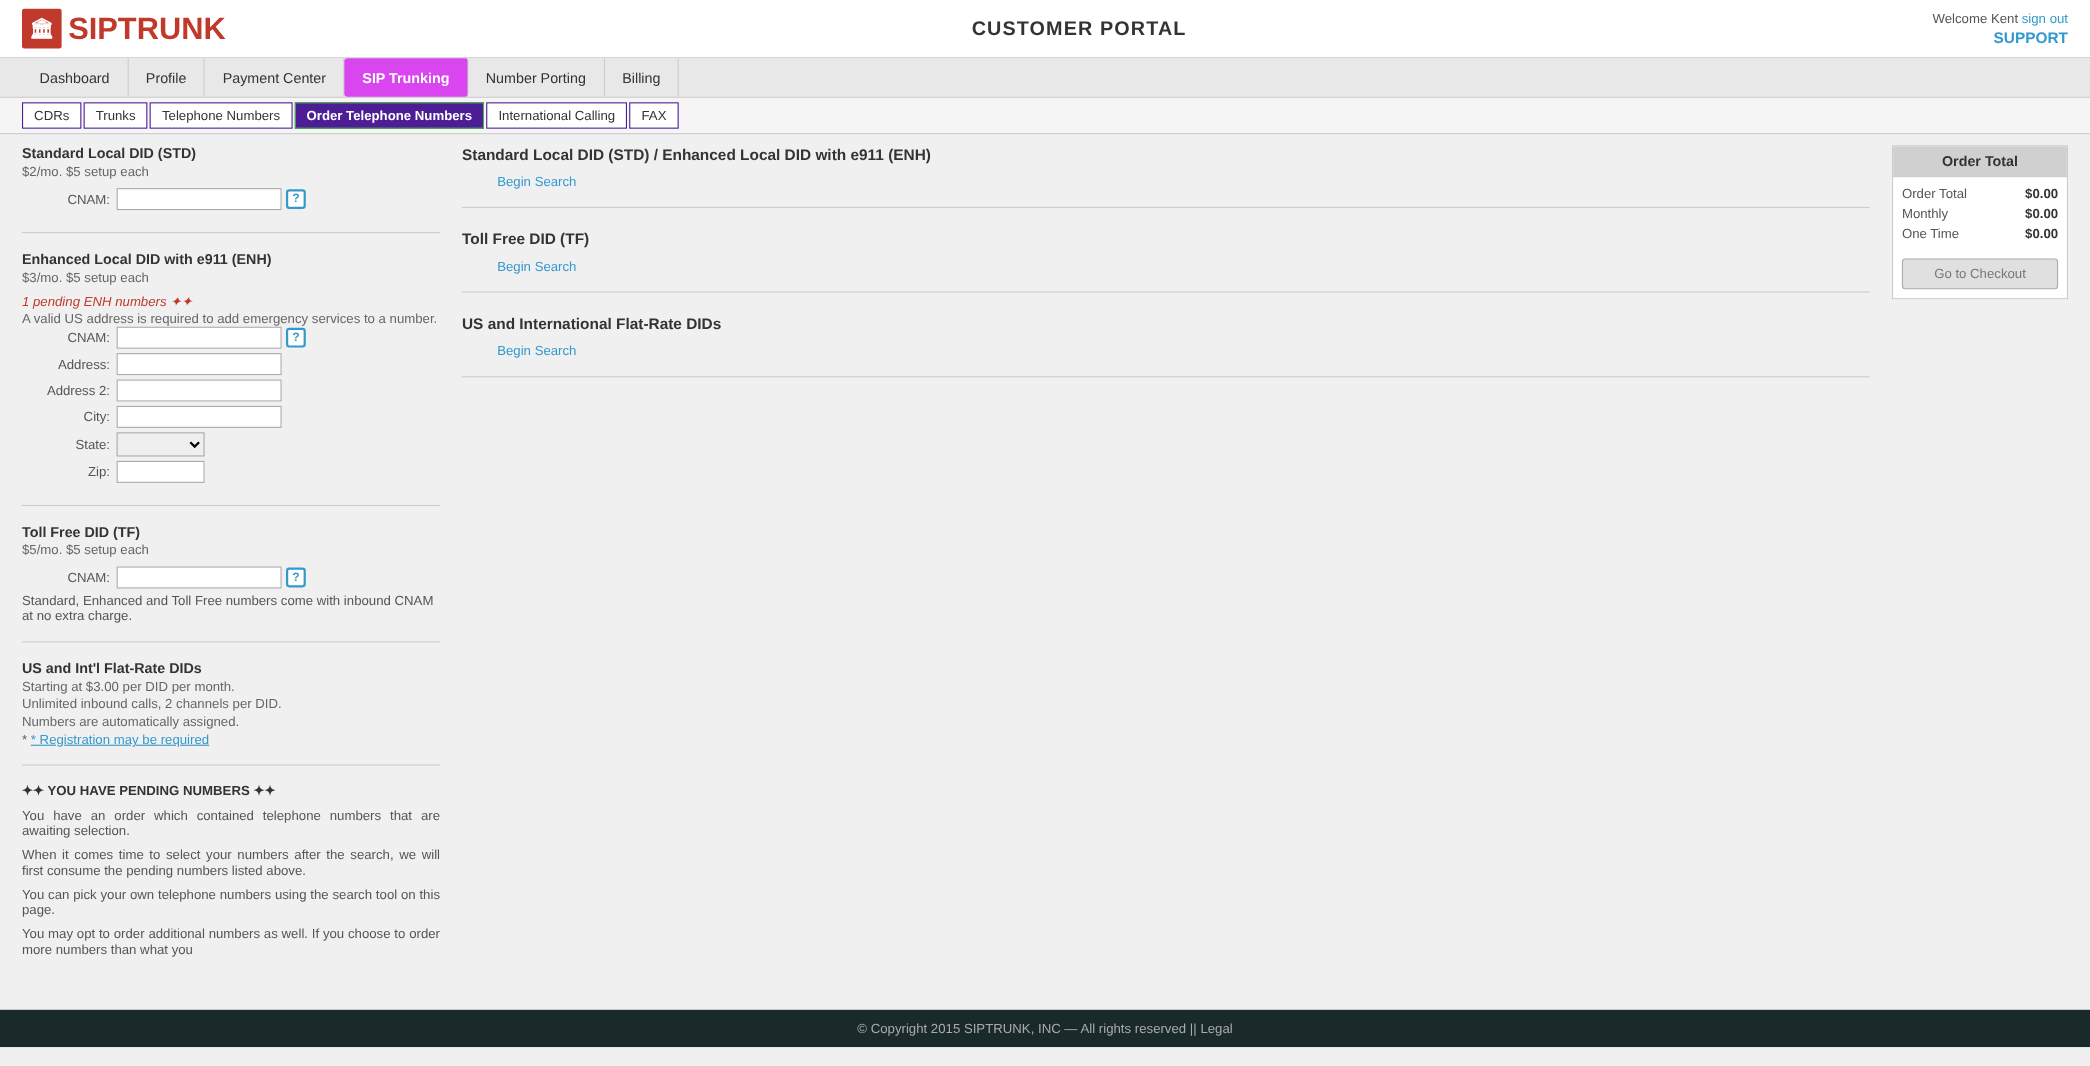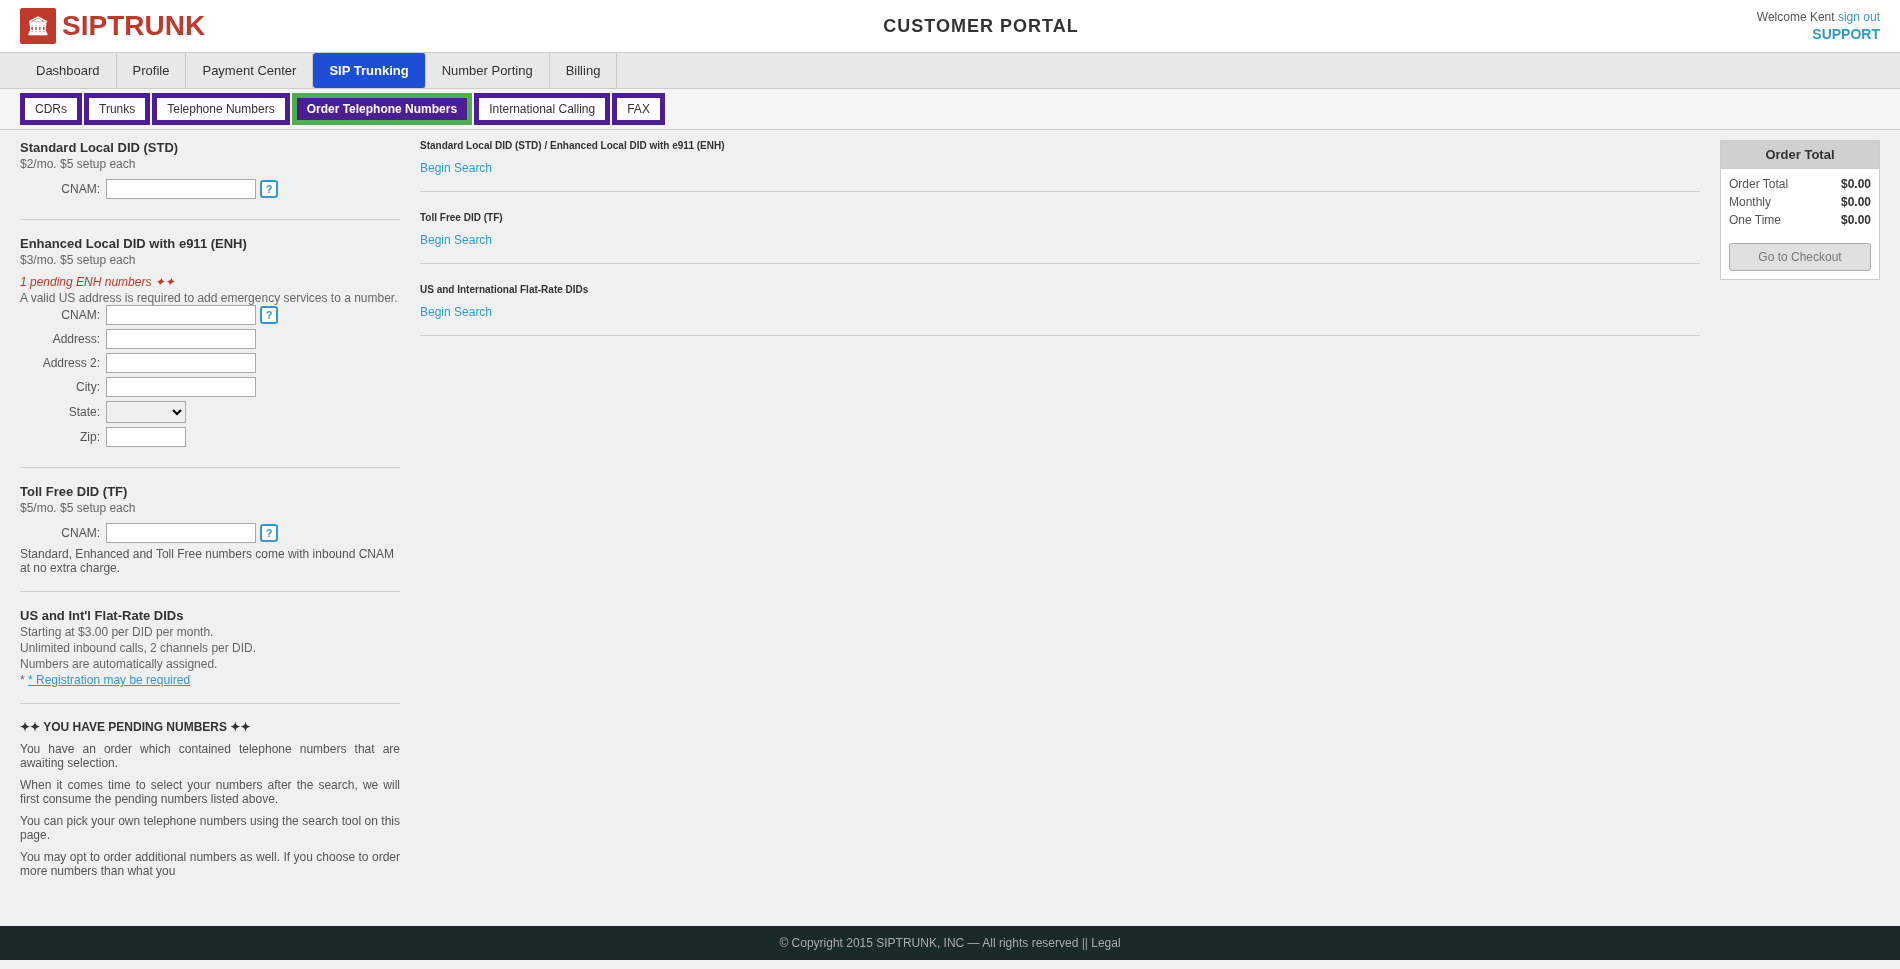--- a/index.html
+++ b/index.html
@@ -12,25 +12,25 @@
     #logo-text { font-size: 28px; font-weight: bold; color: #333; }
     #logo-text span { color: #c0392b; }
     #portal-title { font-size: 18px; font-weight: bold; color: #333; letter-spacing: 1px; }
     #top-right { text-align: right; font-size: 12px; color: #555; }
     #top-right a { color: #3399cc; text-decoration: none; }
     #support-link { display: block; color: #3399cc; font-size: 14px; font-weight: bold; margin-top: 2px; }
 
     
     #main-nav { background: #e8e8e8; border-bottom: 1px solid #ccc; padding: 0 20px; display: flex; align-items: center; gap: 0; }
     .nav-item { padding: 10px 16px; cursor: pointer; color: #333; font-size: 13px; border-right: 1px solid #ccc; }
-    .nav-item.active { background: #1d4ed8; color: white; font-weight: bold; border-radius: 3px; }
+    .nav-item.active { background: #d946ef; color: white; font-weight: bold; border-radius: 3px; }
 
     
     #sub-nav { background: #f5f5f5; border-bottom: 1px solid #ccc; padding: 4px 20px; display: flex; align-items: center; gap: 0; }
-    .sub-nav-item { padding: 4px 10px; cursor: pointer; color: #333; font-size: 12px; border: 5px solid #4c1d95; margin-right: 2px; background: #fff; }
+    .sub-nav-item { padding: 4px 10px; cursor: pointer; color: #333; font-size: 12px; border: 1px solid #4c1d95; margin-right: 2px; background: #fff; }
     .sub-nav-item.active { background: #4c1d95; color: white; border-color: #4cae4c; font-weight: bold; }
 
     
     #content { display: flex; padding: 10px 20px; gap: 20px; }
 
     
     #left-panel { width: 380px; flex-shrink: 0; }
 
     .section { margin-bottom: 16px; padding-bottom: 16px; border-bottom: 1px solid #ccc; }
     .section:last-child { border-bottom: none; }
@@ -49,22 +49,22 @@
     .info-text { font-size: 12px; color: #555; margin-top: 4px; }
 
     .pending-section { margin-top: 16px; }
     .pending-title { font-weight: bold; font-size: 12px; margin-bottom: 8px; }
     .pending-text { font-size: 12px; color: #555; margin-bottom: 8px; text-align: justify; }
 
     
     #middle-panel { flex: 1; min-width: 0; }
 
     .search-section { margin-bottom: 20px; border-bottom: 1px solid #ccc; padding-bottom: 16px; }
-    .search-section-title { font-weight: bold; font-size: 10px; margin-bottom: 6px; }
-    .begin-search-link { color: #3399cc; font-size: 12px; cursor: pointer; text-decoration: none; display: inline-block; margin-top: 4px; }
+    .search-section-title { font-weight: bold; font-size: 14px; margin-bottom: 6px; }
+    .begin-search-link { color: #3399cc; font-size: 12px; cursor: pointer; text-decoration: none; display: inline-block; margin-top: 4px; margin-left: 32px; }
 
     
     #right-panel { width: 160px; flex-shrink: 0; }
 
     #order-total-box { border: 1px solid #ccc; background: #fff; }
     #order-total-header { background: #d0d0d0; text-align: center; padding: 6px; font-weight: bold; font-size: 13px; border-bottom: 1px solid #ccc; }
     #order-total-body { padding: 8px; }
     .order-row { display: flex; justify-content: space-between; font-size: 12px; margin-bottom: 4px; }
     .order-label { color: #555; }
     .order-value { color: #333; font-weight: bold; }

